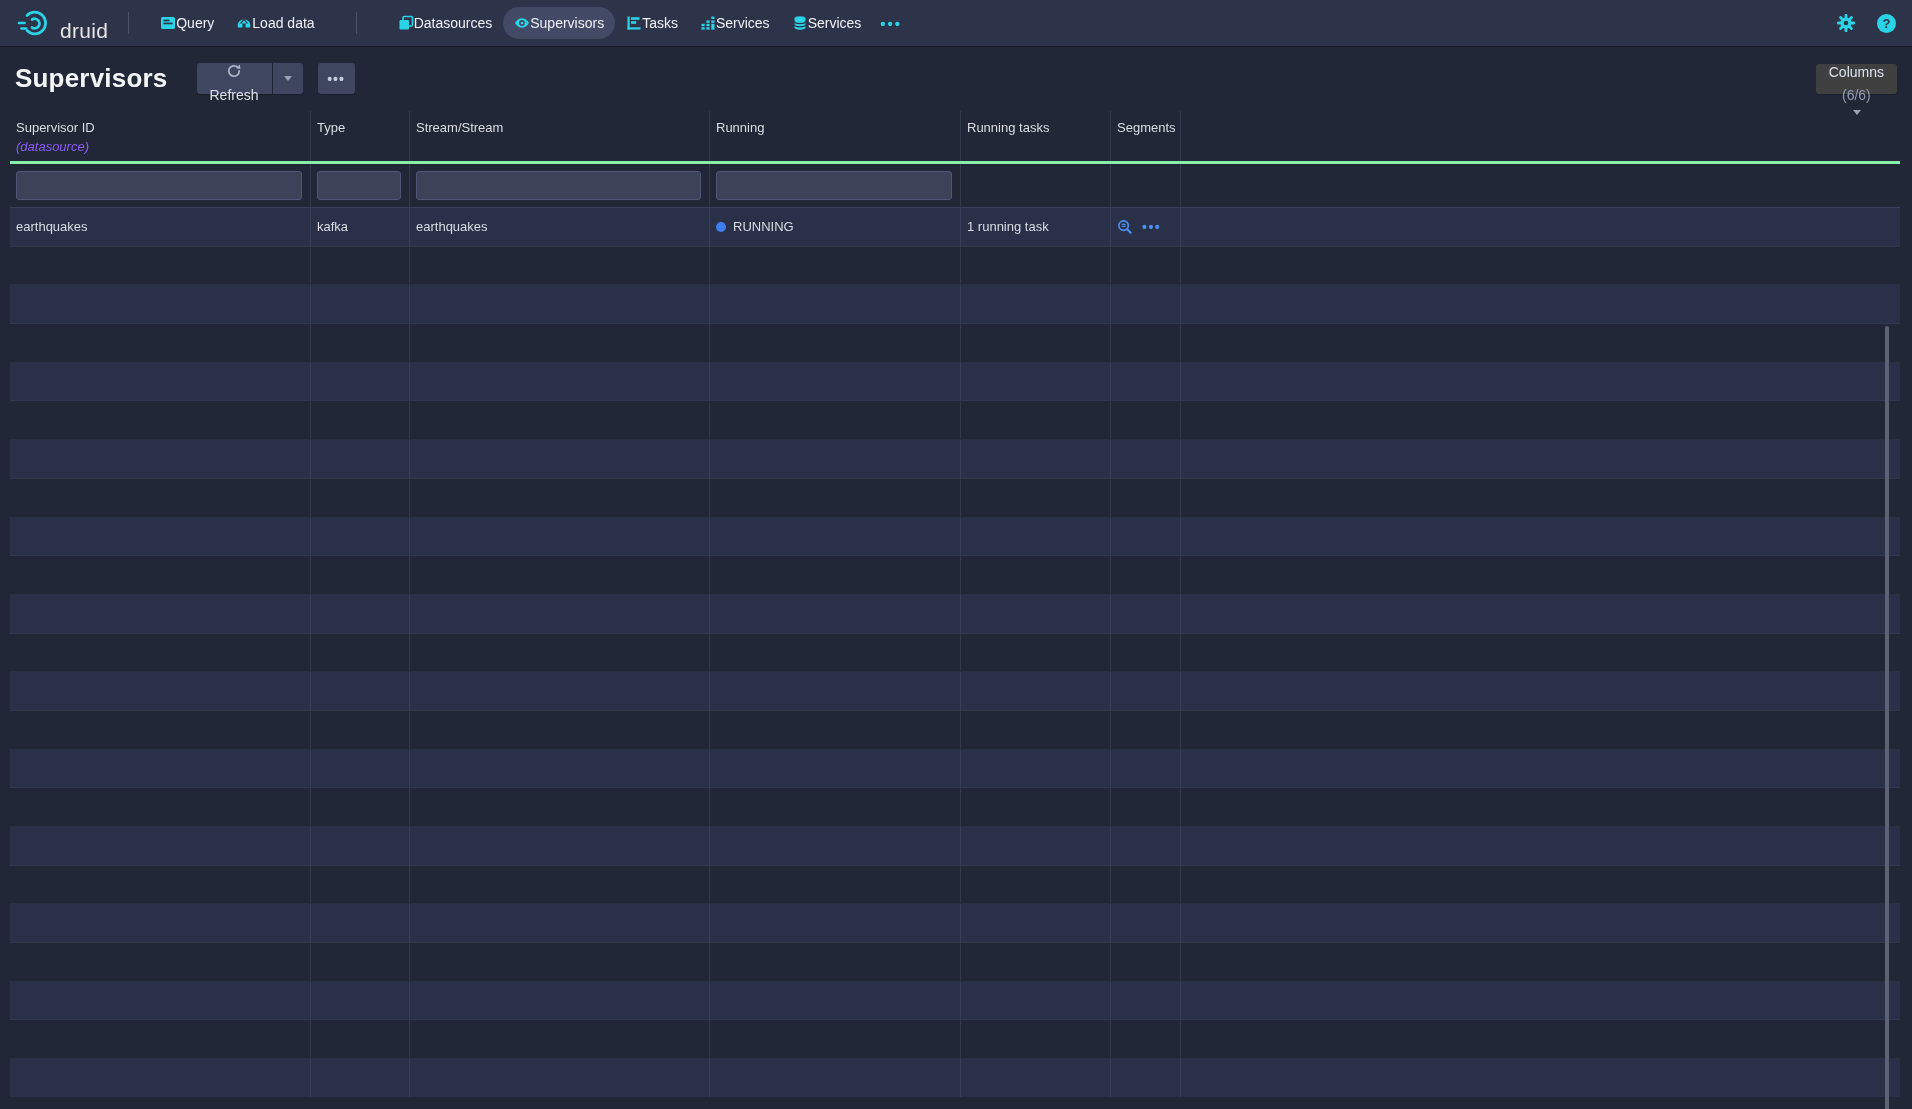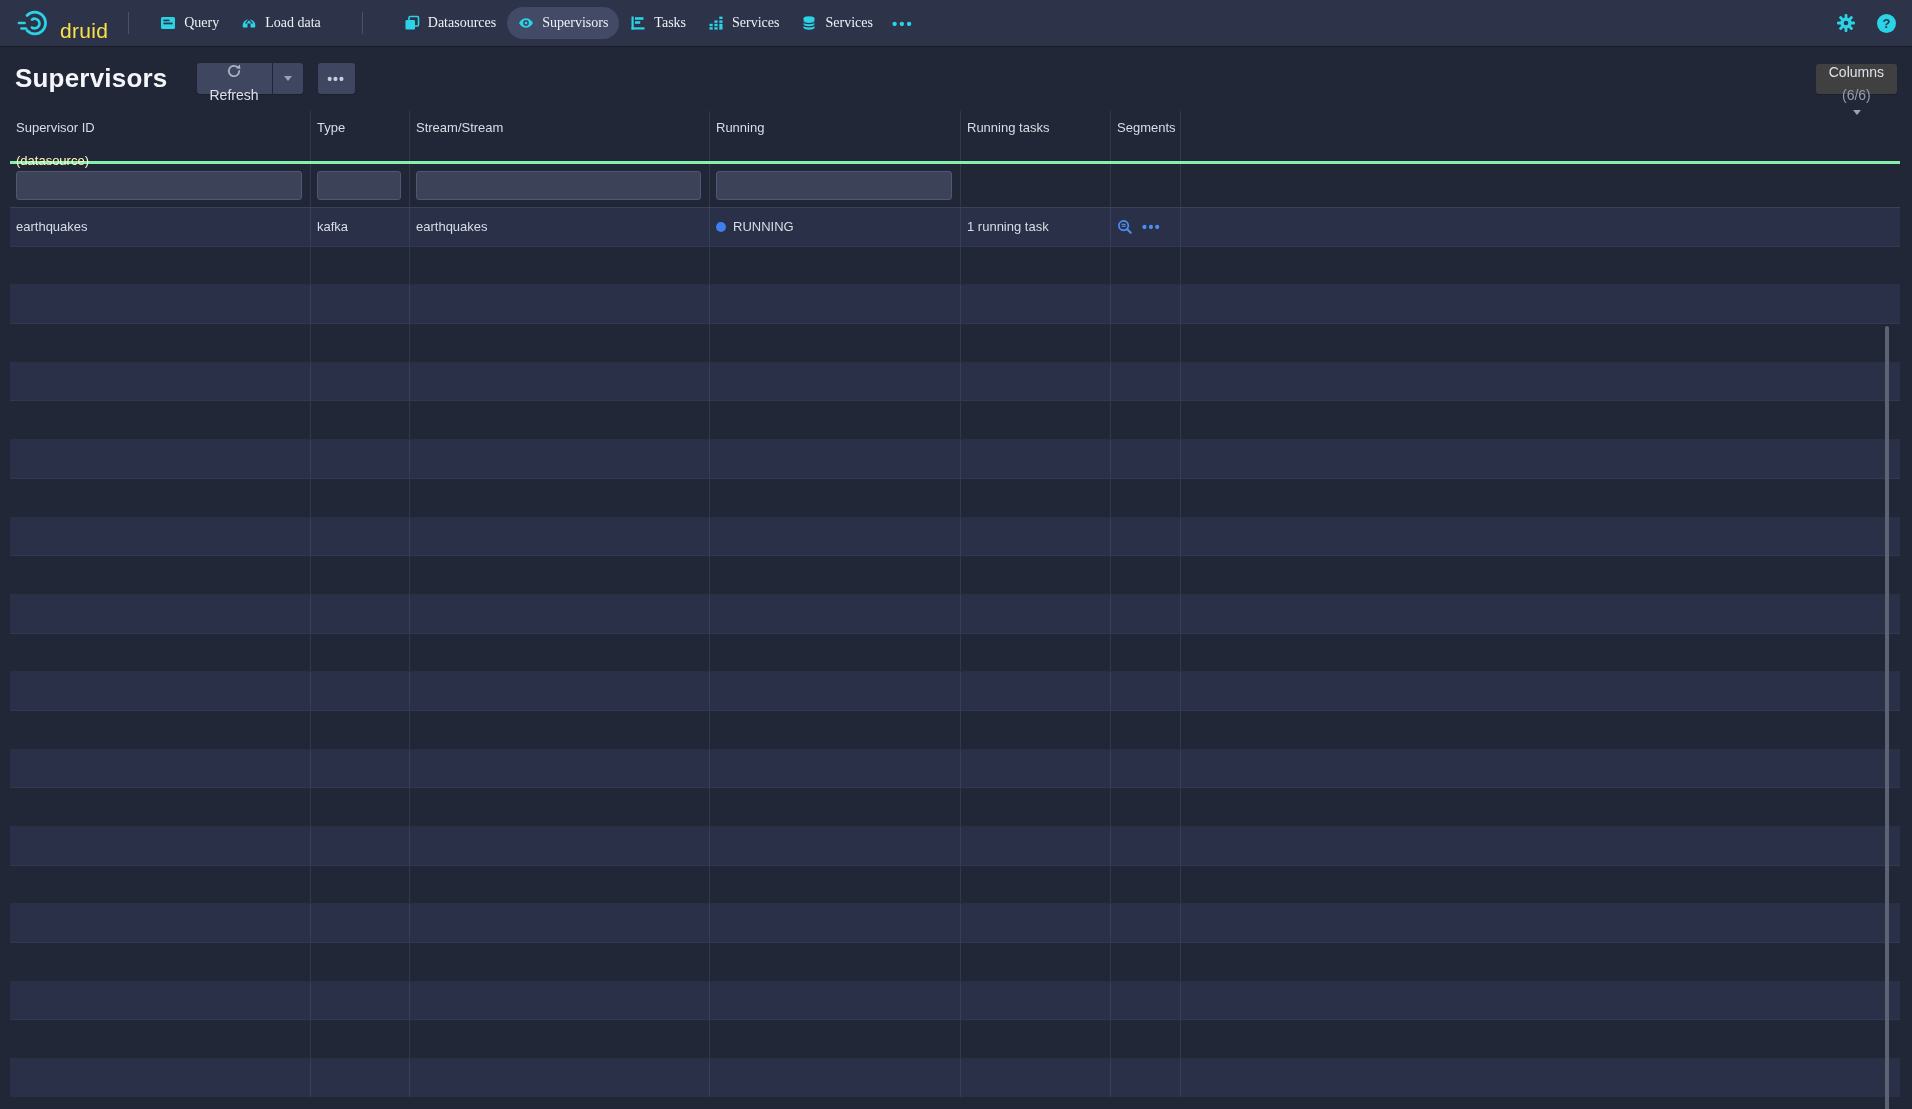--- a/index.html
+++ b/index.html
@@ -11,26 +11,26 @@
     position:relative;
   }
 
   
   .navbar {
     height:46px; background:#2d344a; display:flex; align-items:center;
     padding:0 16px; box-shadow:0 1px 0 rgba(0,0,0,0.28);
   }
   .brand { display:flex; align-items:center; cursor:pointer; }
   .brand svg { display:block; }
-  .brand-text { font-size:21px; font-weight:400; color:#fde047; margin-left:8px; letter-spacing:0.3px;margin-top:16px; }
+  .brand-text { font-size:21px; font-weight:400; color:#e5e5e5; margin-left:8px; letter-spacing:0.3px;margin-top:16px; }
   .nav-divider { width:1px; height:22px; background:#4a5169; margin:0 20px; }
   .nav-divider.wide { margin:0 30px; }
   .nav-item {
-    display:flex; align-items:center; gap:8px; height:32px; padding:0 11px;
-    font-size:14px; color:#eef1f6; cursor:pointer; border-radius:16px; white-space:nowrap;font-family:Liberation Serif, serif;
+    display:flex; align-items:center; gap:0; height:32px; padding:0 11px;
+    font-size:14px; color:#eef1f6; cursor:pointer; border-radius:16px; white-space:nowrap;
   }
   .nav-item.active { background:#424a66; }
   .nav-more { color:#2bd3e6; font-size:15px; font-weight:700; letter-spacing:2px; padding:0 8px; cursor:pointer; }
   .nav-right { margin-left:auto; display:flex; align-items:center; gap:21px; }
   .help-circle {
     width:19px; height:19px; border-radius:50%; background:#2bd3e6; color:#2d344a;
     font-size:13px; font-weight:700; display:flex; align-items:center; justify-content:center; cursor:pointer;
   }
 
   
@@ -59,21 +59,21 @@
   .trow:nth-child(odd) { background:#293047; }
 
   .c0 { width:301px; } .c1 { width:99px; } .c2 { width:300px; }
   .c3 { width:251px; } .c4 { width:150px; } .c5 { width:70px; }
   .c6 { flex:1; }
   .hcell, .fcell, .cell { flex:none; }
   .hcell:not(.c6), .fcell:not(.c6), .cell:not(.c6) { border-right:1px solid rgba(150,162,192,0.15); }
   .c6 { flex:1 1 auto; }
 
   .hcell { padding:9px 6px 0 6px; font-size:13px; color:#dadde6; cursor:pointer; }
-  .hcell .subtitle { margin-top:18px; color:#fef9c3; }
+  .hcell .subtitle { font-style:italic; margin-top:4px; color:#8b5cf6; }
   .fcell { position:relative; }
   .filter-input {
     display:block; margin:7px 8px 0 6px; width:calc(100% - 14px); height:29px;
     background:#3c4359; border:1px solid #4e5775; border-radius:3px; outline:none;
     color:#e6e9f0; font-family:"Liberation Sans", sans-serif; font-size:13px; padding:0 8px;
   }
   .cell { font-size:13px; color:#dadde6; display:flex; align-items:center; padding-left:6px; white-space:nowrap; overflow:hidden; cursor:pointer; }
   .status-dot { width:10px; height:10px; border-radius:50%; background:#3f7ef0; margin-right:7px; flex:none; }
   .actions-cell { gap:9px; }
   .row-ellipsis { color:#4a90f4; font-weight:700; font-size:14px; letter-spacing:1.5px; cursor:pointer; }

